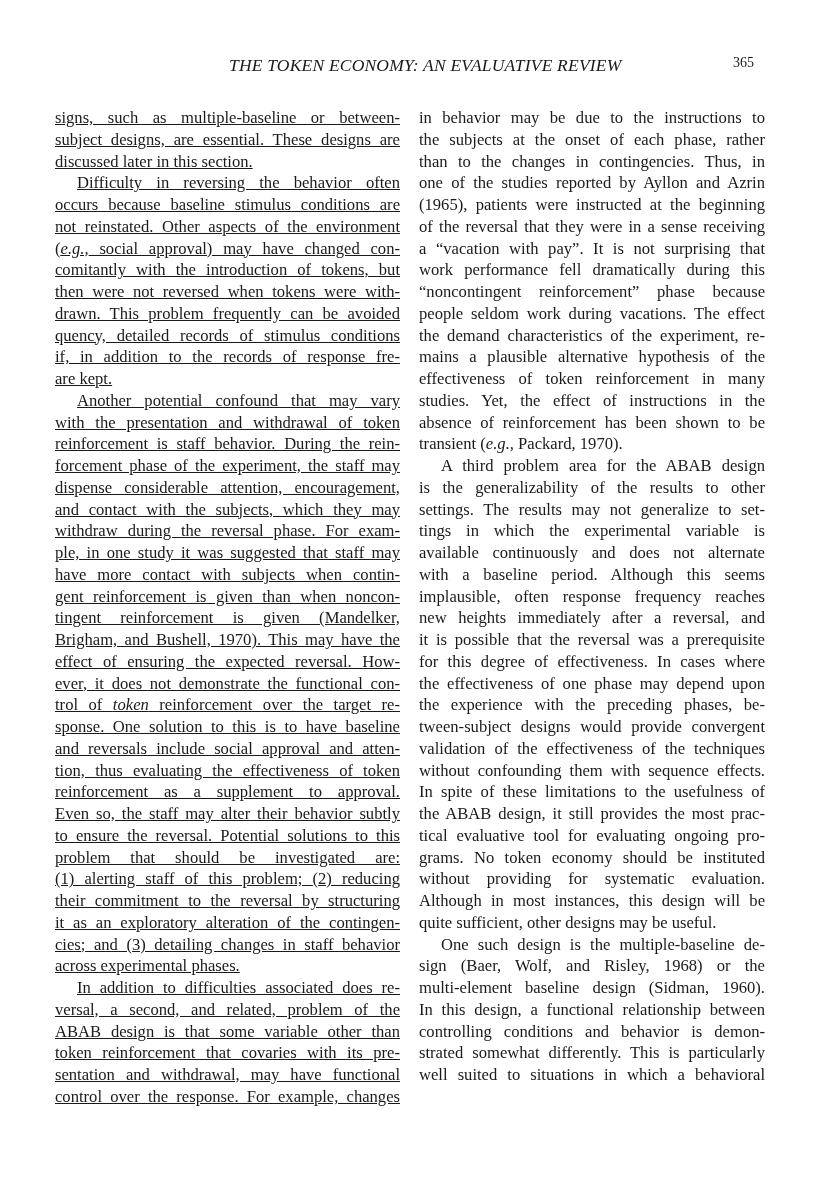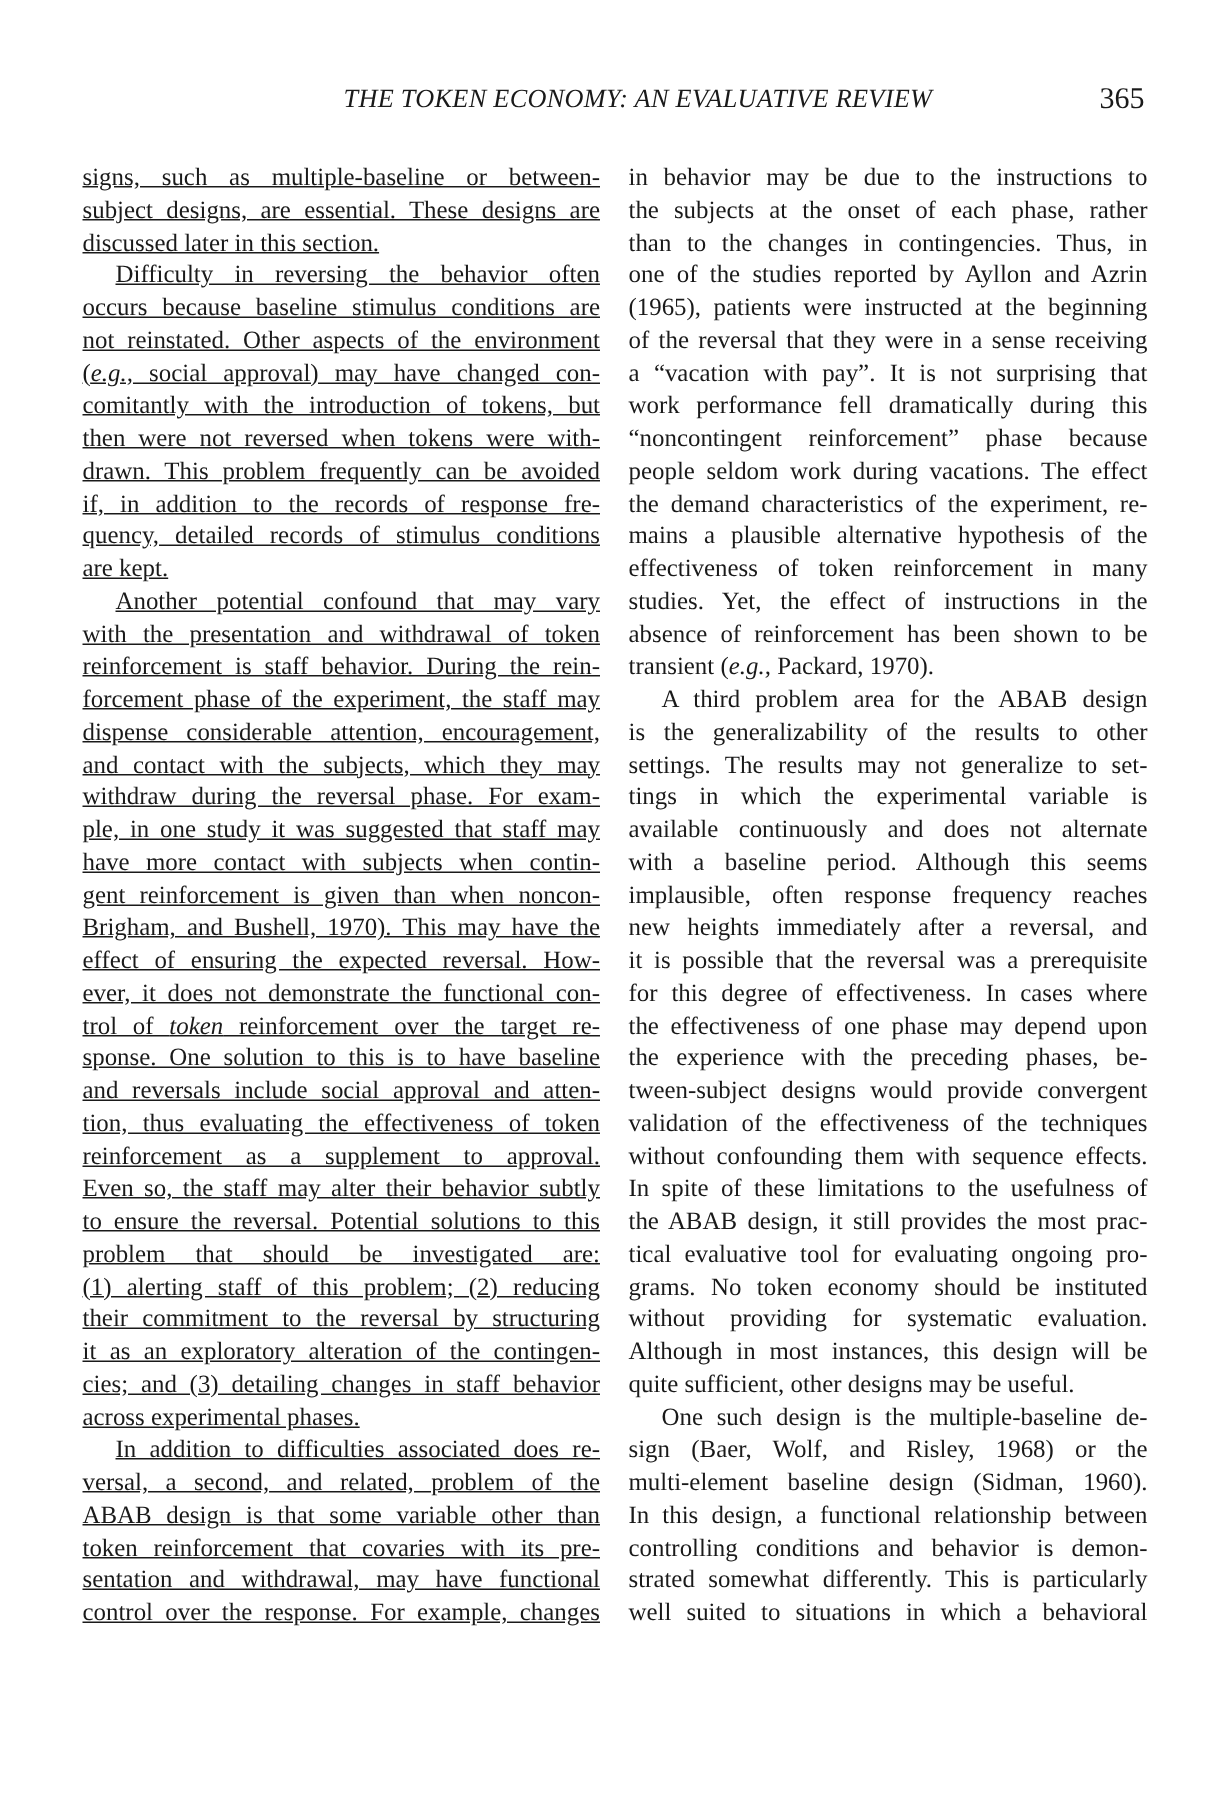--- a/index.html
+++ b/index.html
@@ -1,20 +1,20 @@
 <!DOCTYPE html>
 <html><head>
 <meta charset="utf-8">
 <style>
   html, body { margin: 0; padding: 0; background: #ffffff; }
   body { width: 816px; height: 1195px; position: relative; overflow: hidden;
          font-family: "Liberation Serif", "DejaVu Serif", serif; color: #1a1a1a; }
   .running-head { position: absolute; top: 55px; left: 0; width: 704px; height: 24px; }
   .running-title { position: absolute; left: 229px; top: 0; font-style: italic; font-size: 17.5px; letter-spacing: 0.2px; white-space: nowrap; }
-  .page-number { position: absolute; left: 733px; top: 0; font-size: 20px; }
+  .page-number { position: absolute; left: 733px; top: 0; font-size: 14px; }
   .column { position: absolute; top: 107px; width: 345px; font-size: 16.6px; line-height: 21.75px; text-align: justify; }
   .col-left { left: 55px; text-decoration: underline; }
   .col-right { left: 419px; width: 346px; }
   .line { display: block; text-align: justify; text-align-last: justify; white-space: nowrap; height: 21.75px; overflow: visible; }
   .line.last { text-align-last: left; }
   .line.indent { padding-left: 22px; }
   .line span { white-space: pre; }
   .it { font-style: italic; }
 </style>
 </head>
@@ -29,33 +29,34 @@
     <span class="line">signs, such as multiple-baseline or between-</span>
     <span class="line">subject designs, are essential. These designs are</span>
     <span class="line last">discussed later in this section.</span>
     <span class="line indent">Difficulty in reversing the behavior often</span>
     <span class="line">occurs because baseline stimulus conditions are</span>
     <span class="line">not reinstated. Other aspects of the environment</span>
     <span class="line" style="white-space: nowrap;"><span>(</span><span class="it">e.g.,</span><span> social approval) may have changed con-</span></span>
     <span class="line">comitantly with the introduction of tokens, but</span>
     <span class="line">then were not reversed when tokens were with-</span>
     <span class="line">drawn. This problem frequently can be avoided</span>
+    <span class="line">quency, detailed records of stimulus conditions</span>
     <span class="line">if, in addition to the records of response fre-</span>
-    <span class="line">quency, detailed records of stimulus conditions</span>
     <span class="line last">are kept.</span>
     <span class="line indent">Another potential confound that may vary</span>
     <span class="line">with the presentation and withdrawal of token</span>
     <span class="line">reinforcement is staff behavior. During the rein-</span>
     <span class="line">forcement phase of the experiment, the staff may</span>
     <span class="line">dispense considerable attention, encouragement,</span>
     <span class="line">and contact with the subjects, which they may</span>
     <span class="line">withdraw during the reversal phase. For exam-</span>
     <span class="line">ple, in one study it was suggested that staff may</span>
     <span class="line">have more contact with subjects when contin-</span>
     <span class="line">gent reinforcement is given than when noncon-</span>
+    <span class="line">tingent reinforcement is given (Mandelker,</span>
     <span class="line">Brigham, and Bushell, 1970). This may have the</span>
     <span class="line">effect of ensuring the expected reversal. How-</span>
     <span class="line">ever, it does not demonstrate the functional con-</span>
     <span class="line" style="white-space: nowrap;"><span>trol of </span><span class="it">token</span><span> reinforcement over the target re-</span></span>
     <span class="line">sponse. One solution to this is to have baseline</span>
     <span class="line">and reversals include social approval and atten-</span>
     <span class="line">tion, thus evaluating the effectiveness of token</span>
     <span class="line">reinforcement as a supplement to approval.</span>
     <span class="line">Even so, the staff may alter their behavior subtly</span>
     <span class="line">to ensure the reversal. Potential solutions to this</span>

